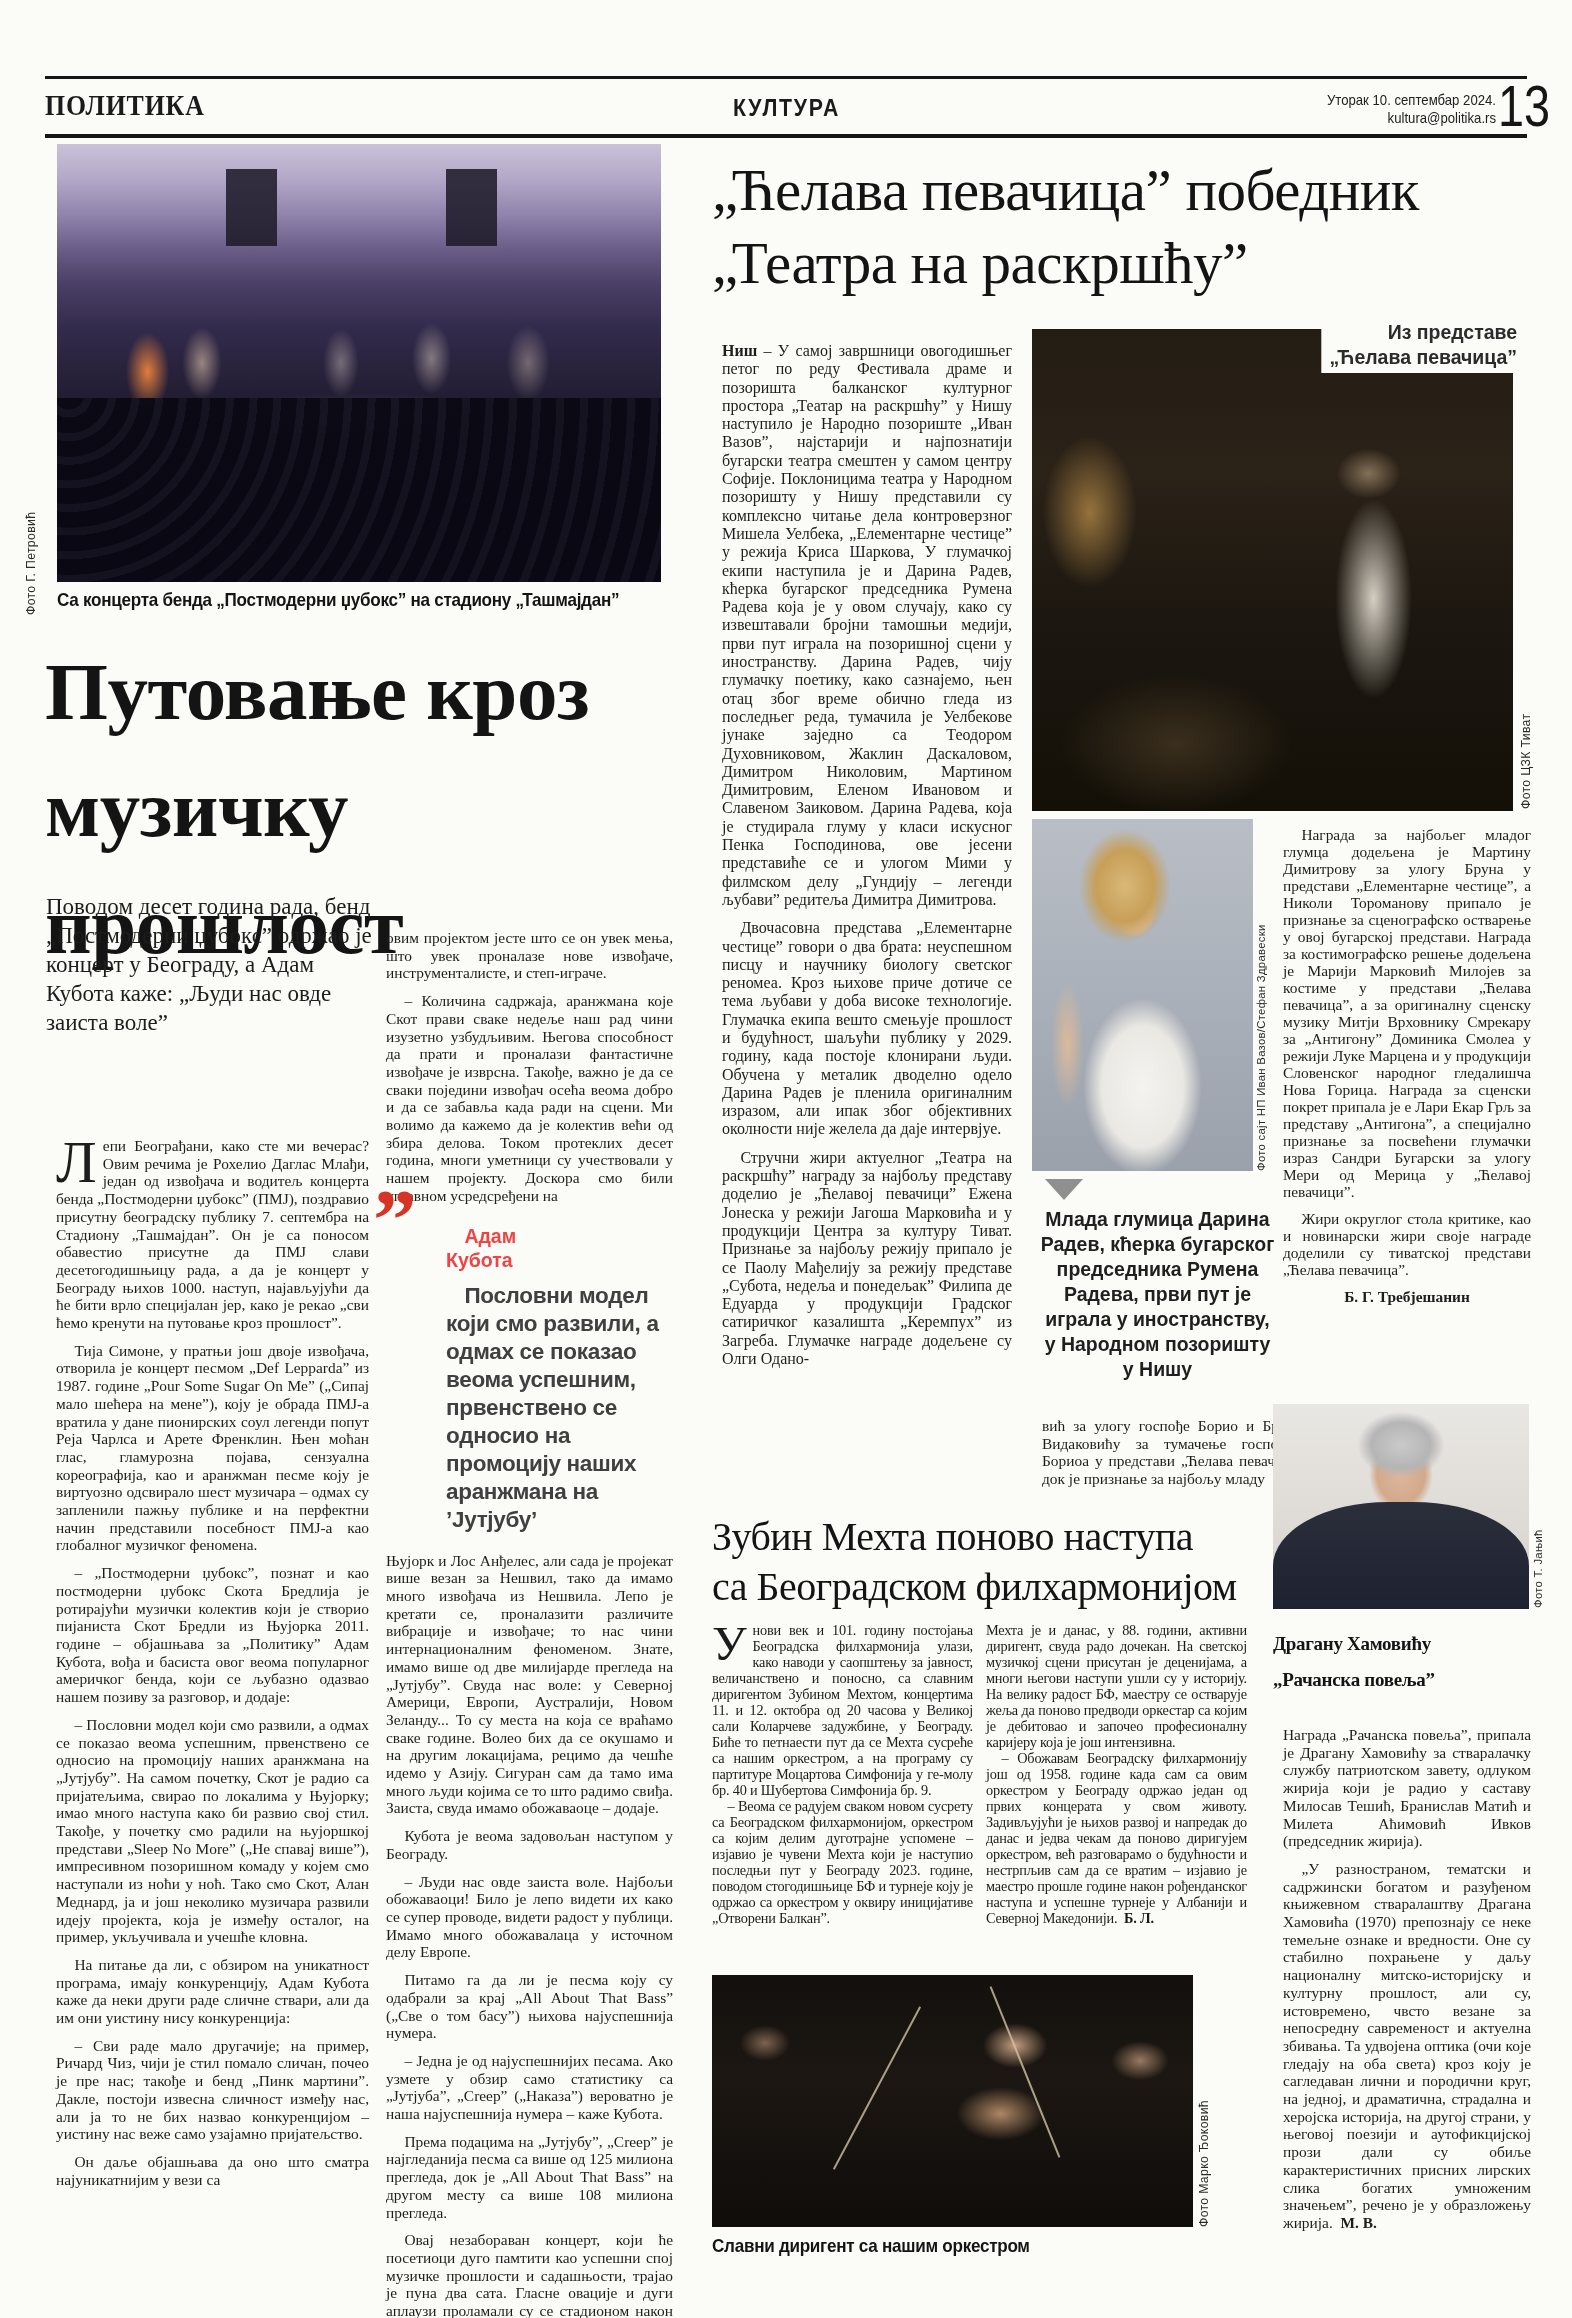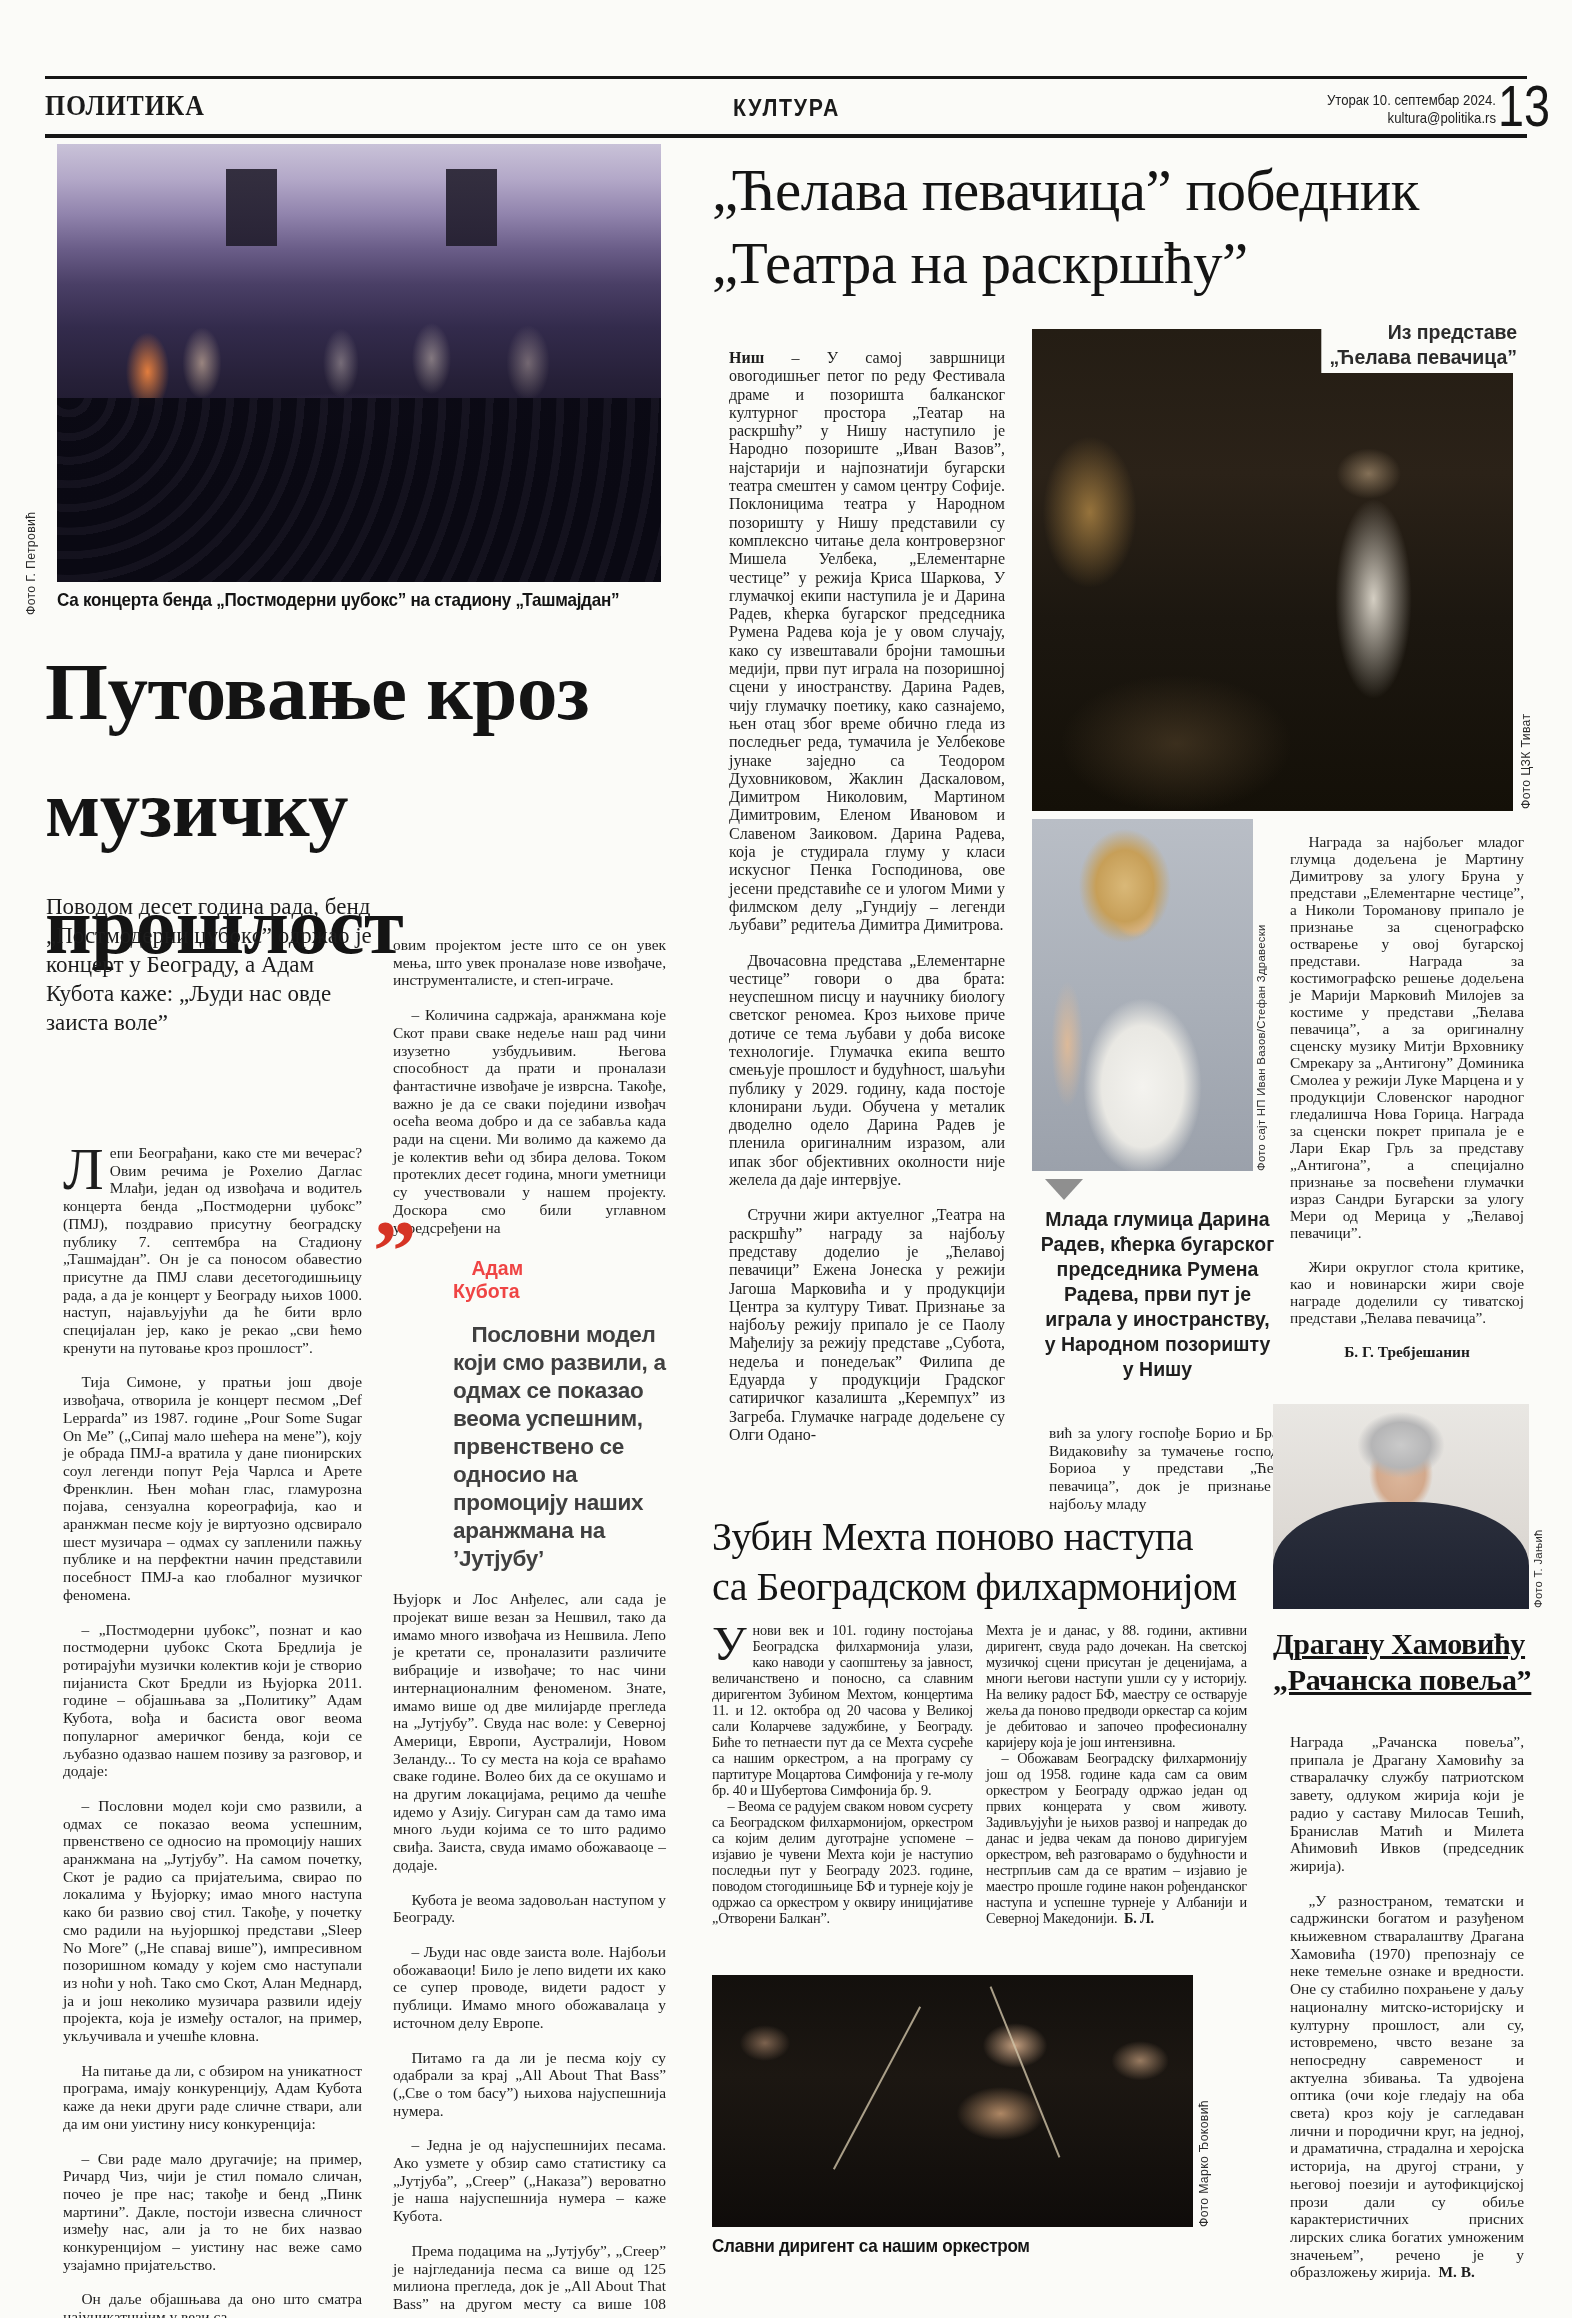--- a/index.html
+++ b/index.html
@@ -11,21 +11,21 @@
   }
   .abs{position:absolute;}
   .rule{background:#161616;}
   
   .masthead{font-family:"Liberation Serif",serif;font-weight:bold;font-size:30px;letter-spacing:1px;transform:scaleX(.86);transform-origin:left top;}
   .section-title{font-family:"Liberation Sans",sans-serif;font-weight:bold;font-size:23.6px;letter-spacing:2px;transform:scaleX(.9);transform-origin:center top;text-align:center;width:1573px;left:0;}
   .date-block{font-family:"Liberation Sans",sans-serif;font-size:14.3px;line-height:18.4px;text-align:right;transform:scaleX(.92);transform-origin:right top;color:#222;}
   .page-number{font-family:"Liberation Sans",sans-serif;font-size:57px;line-height:51px;transform:scaleX(.82);transform-origin:right top;color:#161616;}
   
   .bodycol{font-size:15.4px;line-height:17.7px;text-align:justify;color:#1d1d1d;}
-  .bodycol p{margin:17px;text-indent:18.4px;}
+  .bodycol p{margin:10px;text-indent:18.4px;}
   .bodycol p.noindent{text-indent:0;}
   .author{font-weight:bold;text-align:center;text-indent:0 !important;}
   .inline-author{font-weight:bold;}
   .dropcap{float:left;font-size:60px;line-height:47px;padding:2px 6.1px 0 0;}
   .lede{font-weight:bold;}
   .caption{font-family:"Liberation Sans",sans-serif;font-weight:bold;font-size:18.4px;letter-spacing:-0.3px;color:#141414;transform:scaleX(.93);transform-origin:left top;white-space:nowrap;}
   .vcredit{writing-mode:vertical-rl;transform:rotate(180deg);font-family:"Liberation Sans",sans-serif;font-size:12.3px;color:#2a2a2a;letter-spacing:0.3px;white-space:nowrap;transform-origin:center;}
   .headline{font-family:"Liberation Serif",serif;font-weight:400;color:#141414;letter-spacing:-0.5px;}
   
   .concert-title{font-size:81px;line-height:117px;}
@@ -38,21 +38,21 @@
   .theater-title{font-size:59px;line-height:73px;}
   .photo-label{font-family:"Liberation Sans",sans-serif;font-weight:bold;font-size:20.5px;line-height:25px;color:#2b2b2b;text-align:right;transform:scaleX(.95);transform-origin:right top;}
   .actress-caption{font-family:"Liberation Sans",sans-serif;font-weight:bold;font-size:20.5px;line-height:25px;color:#1f1f1f;text-align:center;transform:scaleX(.95);transform-origin:center top;}
   .triangle-down{width:0;height:0;border-left:19.5px solid transparent;border-right:19.5px solid transparent;border-top:21.5px solid #8f8f8f;}
   
   .mehta-title{font-size:40px;line-height:50px;letter-spacing:-0.5px;}
   .mehta-col{font-size:14.3px;line-height:16px;letter-spacing:-0.2px;text-align:justify;}
   .mehta-col p{margin:0;text-indent:15.4px;}
   .mehta-col p.noindent{text-indent:0;}
   
-  .hamovic-title{font-size:30px;line-height:36px;font-weight:bold;letter-spacing:-0.3px;text-decoration:underline;}
+  .hamovic-title{font-size:19px;line-height:36px;font-weight:bold;letter-spacing:-0.3px;}
   
   .photo{overflow:hidden;}
   .concert-photo{
     background:
       radial-gradient(ellipse 31px 56px at 15% 52%, rgba(236,130,62,.95), transparent 70%),
       radial-gradient(ellipse 28px 51px at 24% 50%, rgba(244,212,180,.55), transparent 70%),
       radial-gradient(ellipse 25.6px 49px at 47% 50%, rgba(230,215,205,.4), transparent 70%),
       radial-gradient(ellipse 28px 51px at 62% 49%, rgba(238,222,205,.45), transparent 70%),
       radial-gradient(ellipse 31px 54px at 78% 50%, rgba(225,205,190,.4), transparent 70%),
       radial-gradient(ellipse 215px 36px at 50% 63%, rgba(125,105,155,.35), transparent 75%),

